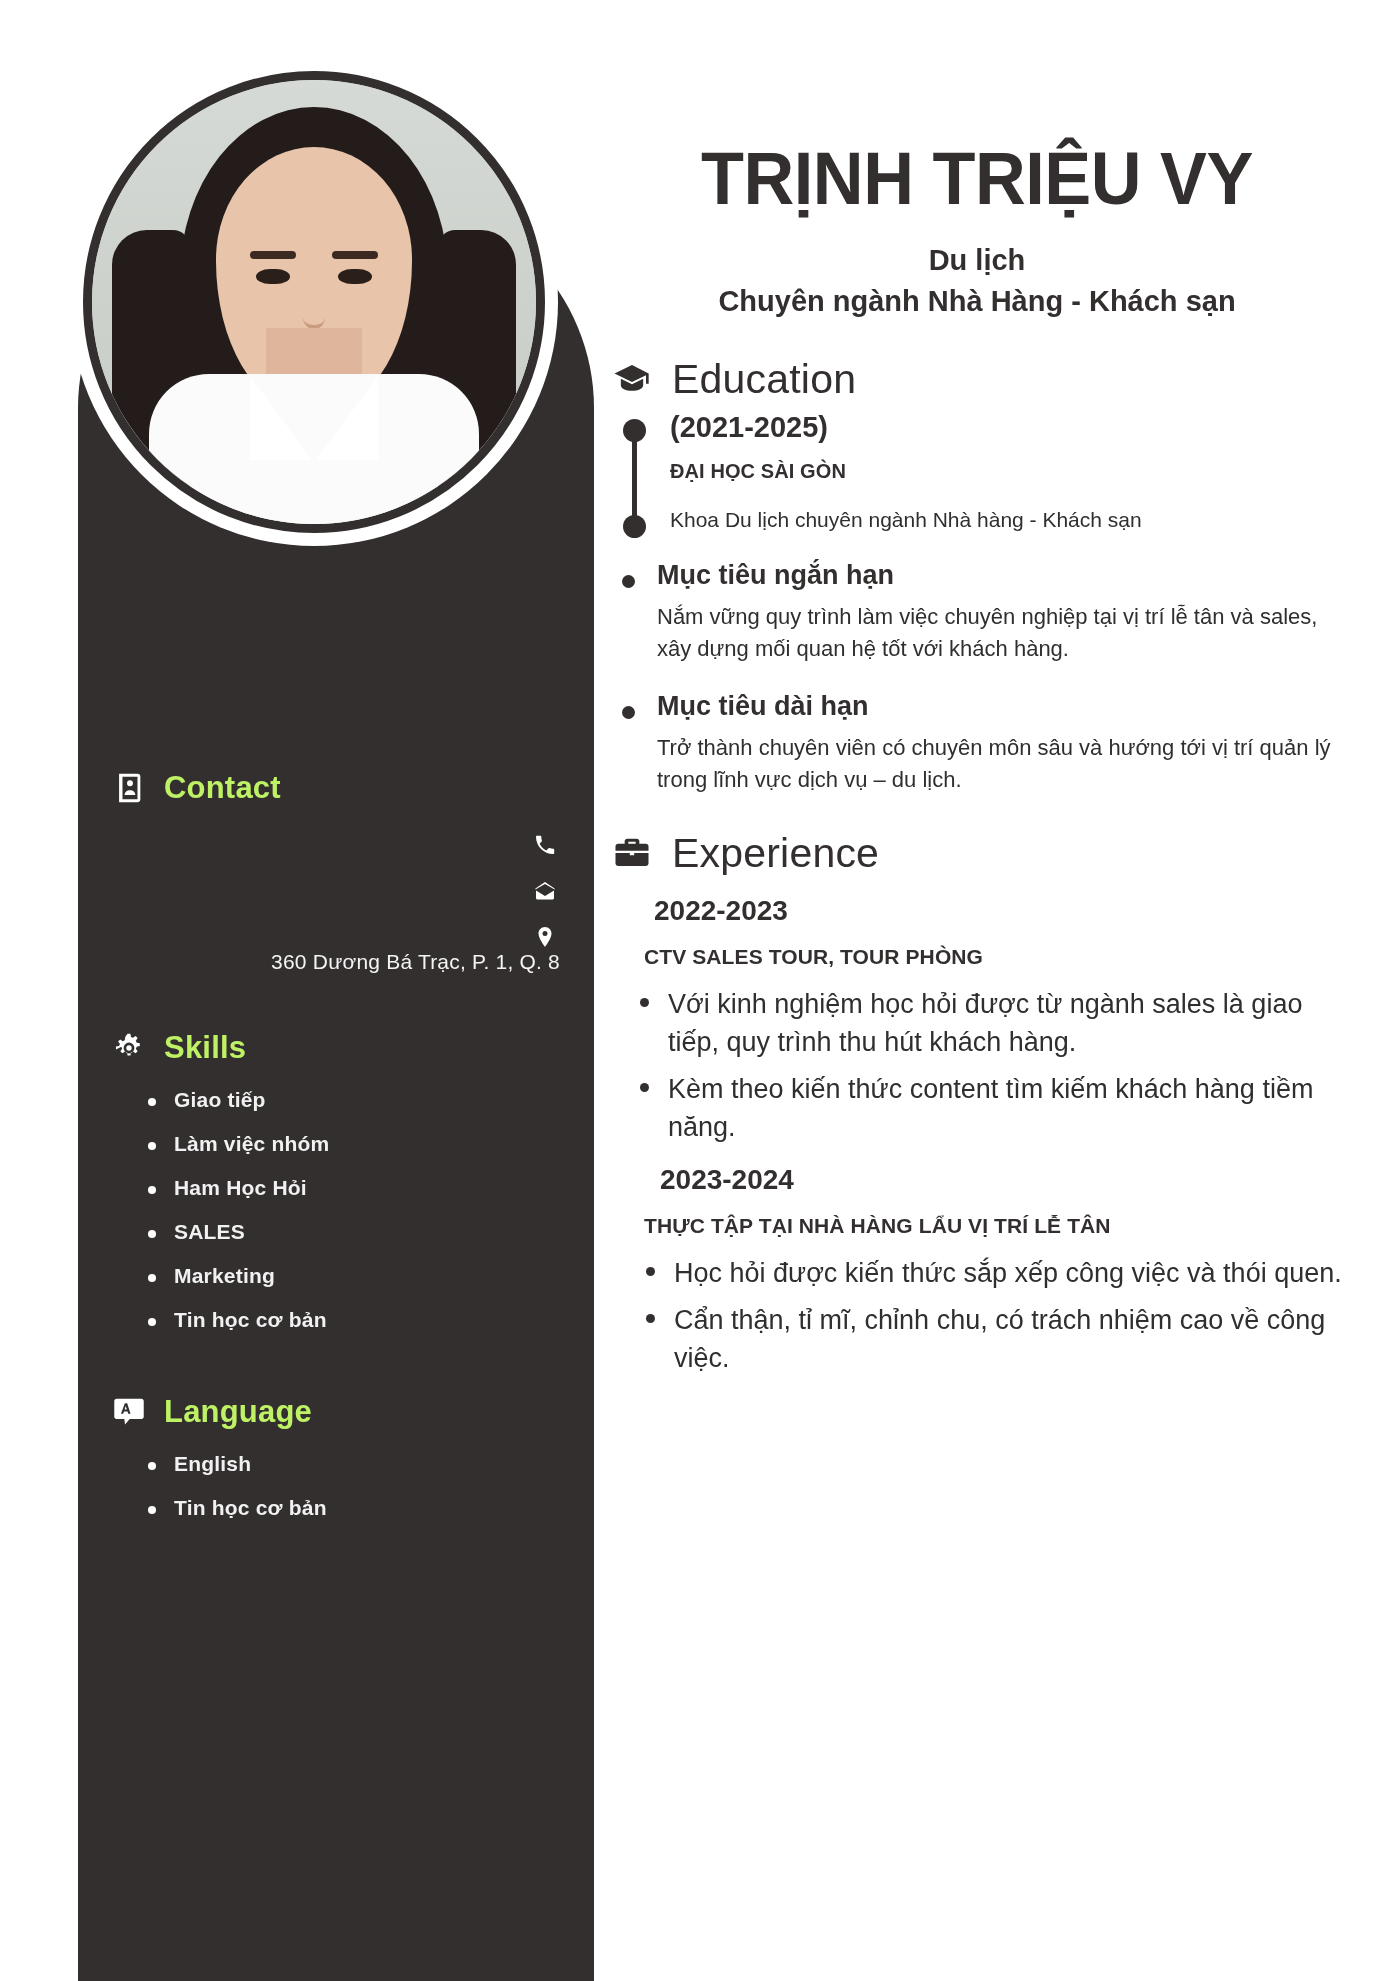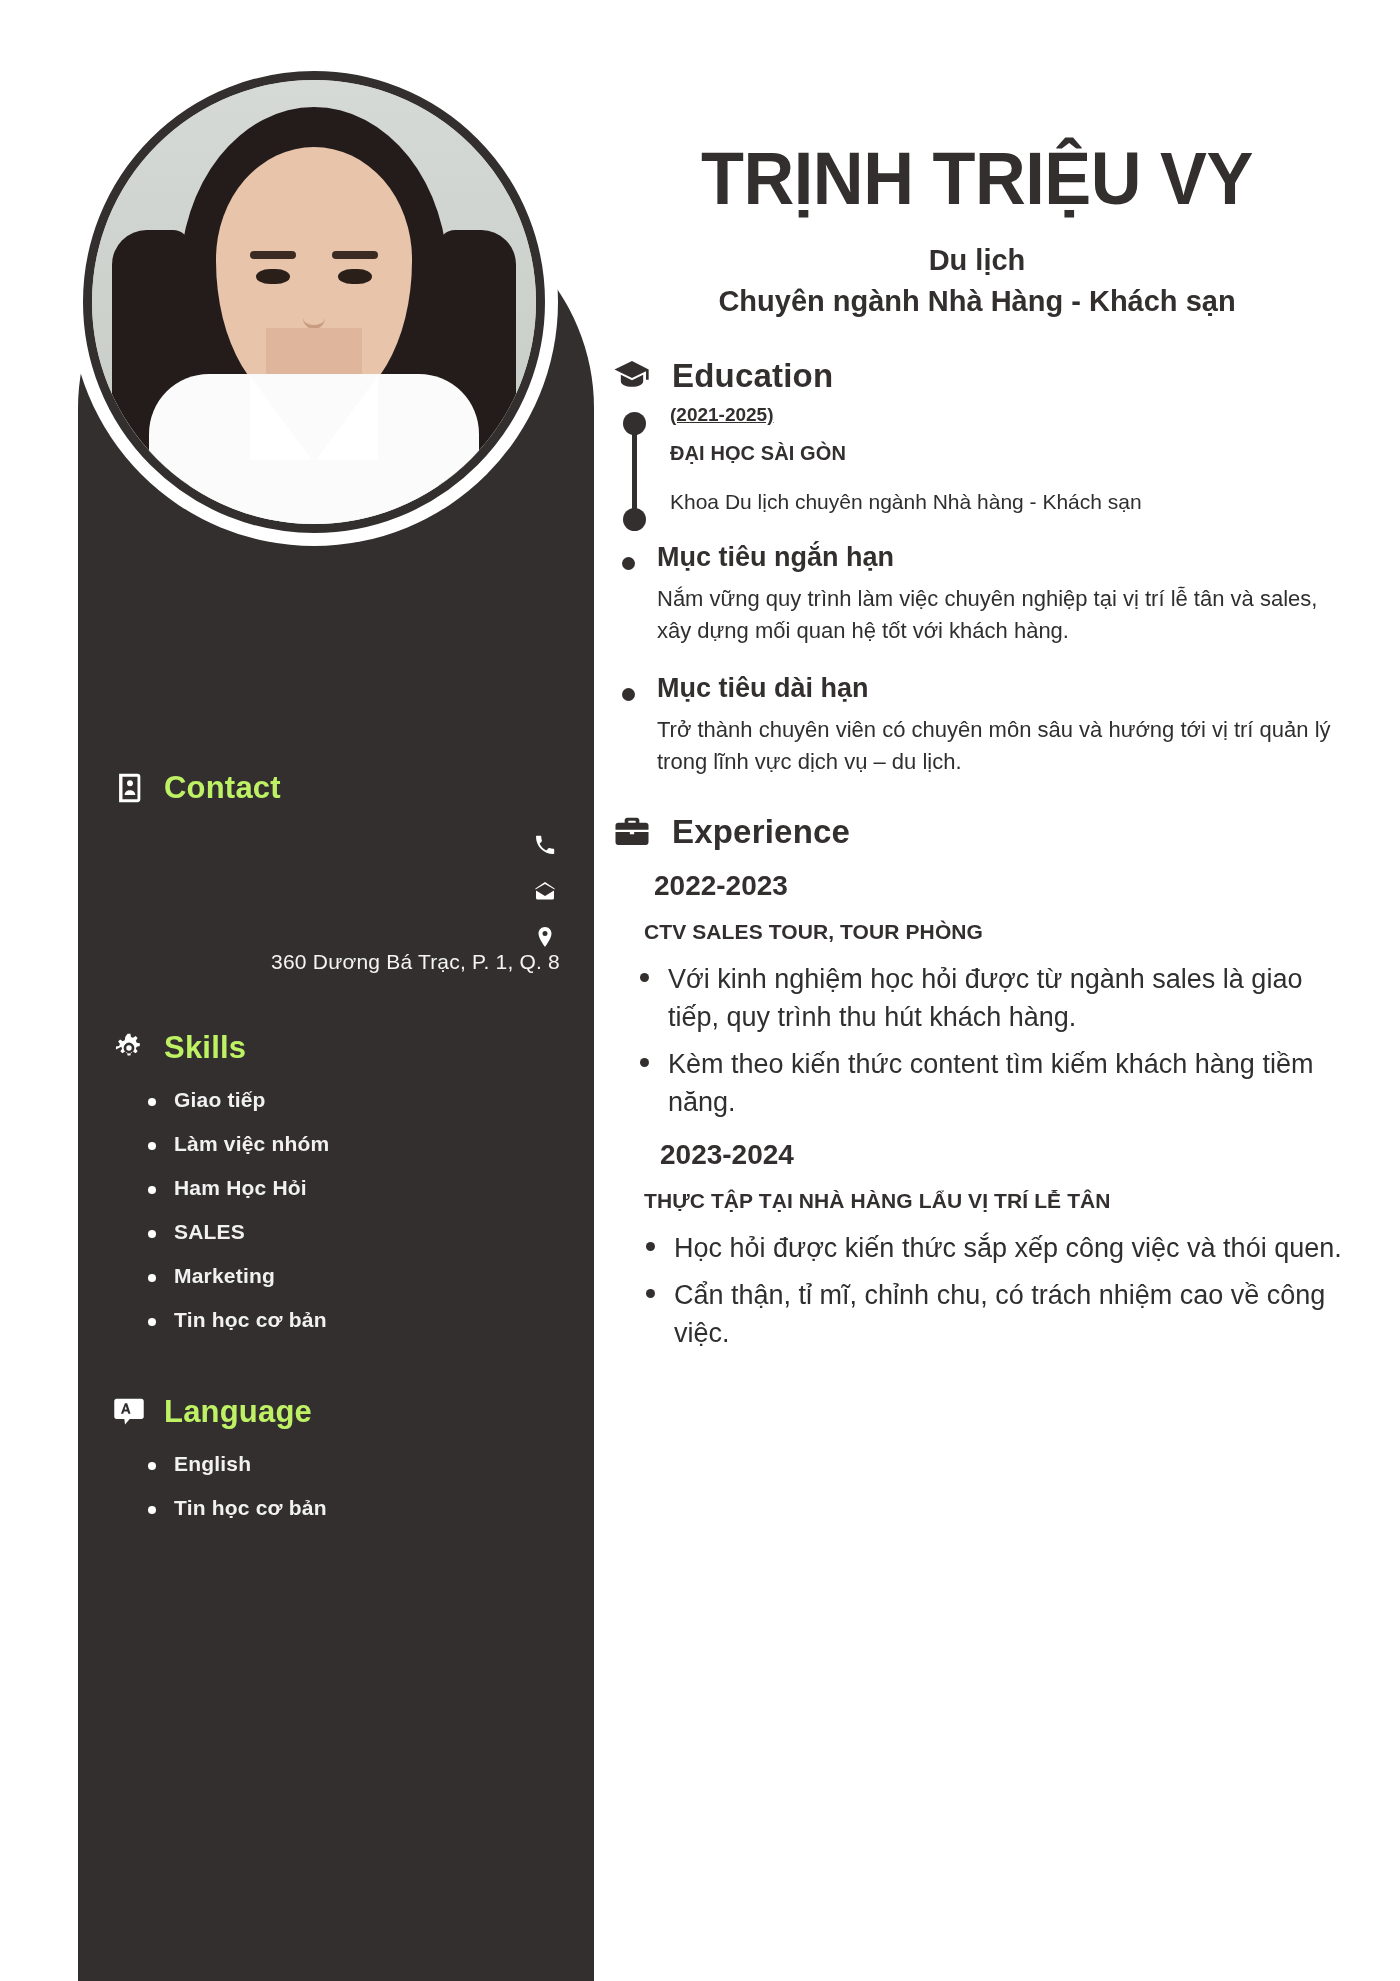--- a/index.html
+++ b/index.html
@@ -136,34 +136,34 @@
     margin-top: 22px; text-align: center;
     font-size: 29px; font-weight: 700; color: #332F2F; line-height: 1.42;
   }
 
   .sec-head {
     display: flex; align-items: center; gap: 20px;
     margin-top: 34px; color: #332F2F;
   }
   .sec-head .si { width: 40px; height: 40px; flex: 0 0 auto; }
   .sec-head .si svg { width: 100%; height: 100%; fill: #332F2F; display:block; }
-  .sec-head .st { font-size: 33px; font-weight: 700; letter-spacing: .2px; }
+  .sec-head .st { font-size: 41px; font-weight: 400; letter-spacing: .2px; }
 
   .edu-block { position: relative; padding-left: 58px; margin-top: 8px; }
   .tl-line {
     position: absolute; left: 20px; top: 16px;
     width: 5px; height: 106px; background: #332F2F;
   }
   .tl-dot {
     position: absolute; left: 11px; width: 23px; height: 23px;
     border-radius: 50%; background: #332F2F;
   }
   .tl-dot.top { top: 8px; }
   .tl-dot.bot { top: 104px; }
-  .edu-years { font-size: 19px; font-weight: 700; color: #332F2F; text-decoration: underline; }
+  .edu-years { font-size: 29px; font-weight: 700; color: #332F2F; }
   .edu-school { font-size: 20px; font-weight: 700; color: #332F2F; margin-top: 16px; letter-spacing: .1px; }
   .edu-desc { font-size: 21px; color: #2f2f2f; margin-top: 22px; line-height: 1.4; }
 
   .goal { display: flex; gap: 22px; margin-top: 26px; }
   .goal .bullet {
     flex: 0 0 auto; width: 13px; height: 13px; border-radius: 50%;
     background: #332F2F; margin: 15px 0 0 10px;
   }
   .goal-body { flex: 1 1 auto; }
   .goal-title { font-size: 27px; font-weight: 700; color: #332F2F; }

